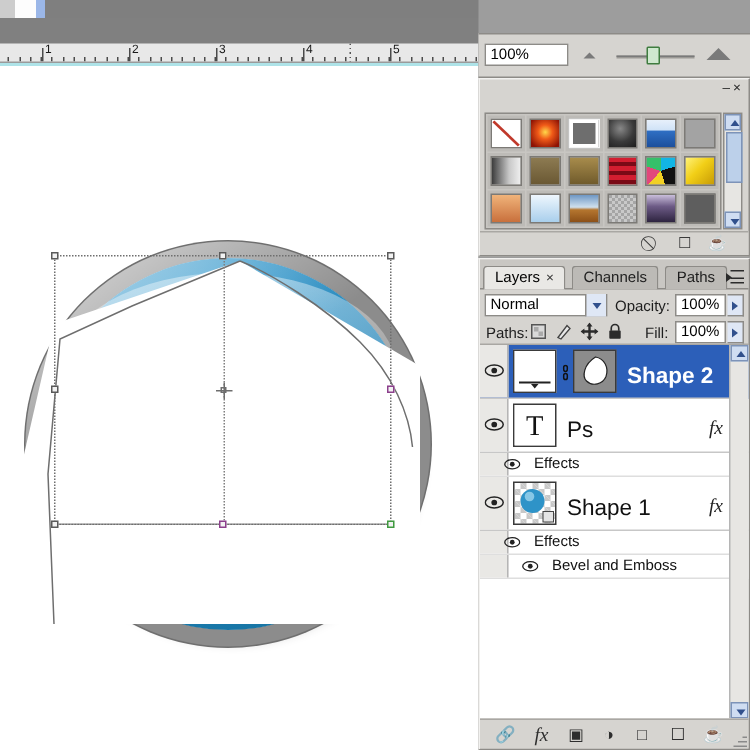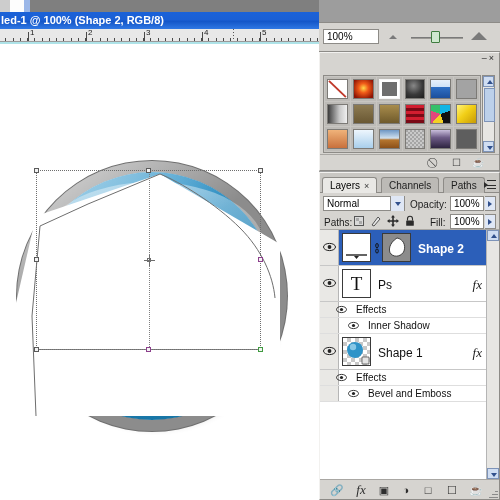--- a/index.html
+++ b/index.html
@@ -413,21 +413,21 @@
     position:absolute; left:62px; top:3px;
     width:29px; height:29px;
     background:#8c8c8c; border:1px solid #3a3a3a;
   }
   .linkico {
     position:absolute; left:54px; top:13px; width:5px; height:10px;
     color:#333; font-size:9px; line-height:9px;
   }
   .lname {
     position:absolute; top:12px;
-    font-size:12px; color:#111;
+    font-size:15px; color:#111;
   }
   .lrow.sel .lname { color:#ffffff; font-weight:bold; }
   .lrow.sub .lname { top:2px; font-size:10px; }
   .fxmark {
     position:absolute; right:17px; top:11px;
     font-family:"Liberation Serif", serif; font-style:italic;
     font-size:13px; color:#222;
   }
   .expander {
     position:absolute; right:5px; top:14px;
@@ -474,21 +474,20 @@
 <div id="app">
 
   <div id="doc-window">
 
     <div id="doc-topstrip">
       <div class="tl-grey2"></div>
       <div class="tl-white"></div>
       <div class="tl-blue"></div>
     </div>
 
-    <div id="titlebar">led-1 @ 100% (Shape 2, RGB/8)</div>
 
     <div id="ruler-h">
         <div class="tick maj" style="left: 28px;"></div>
         <div class="rlabel" style="left: 30px;">1</div>
         <div class="tick maj" style="left: 86px;"></div>
         <div class="rlabel" style="left: 88px;">2</div>
         <div class="tick maj" style="left: 144px;"></div>
         <div class="rlabel" style="left: 146px;">3</div>
         <div class="tick maj" style="left: 202px;"></div>
         <div class="rlabel" style="left: 204px;">4</div>
@@ -785,30 +784,20 @@
           <div class="eyecol"></div>
           <div class="eye">
             <svg width="11" height="9" viewBox="0 0 11 9">
                 <ellipse cx="5.5" cy="4.5" rx="5" ry="3.1" fill="none" stroke="#222" stroke-width="0.9"></ellipse>
                 <circle cx="5.5" cy="4.5" r="1.6" fill="#222"></circle>
               </svg>
           </div>
           <div class="lname" style="left:36px;">Effects</div>
         </div>
 
-        <div class="lrow sub deep">
-          <div class="eyecol"></div>
-          <div class="eye">
-            <svg width="11" height="9" viewBox="0 0 11 9">
-                <ellipse cx="5.5" cy="4.5" rx="5" ry="3.1" fill="none" stroke="#222" stroke-width="0.9"></ellipse>
-                <circle cx="5.5" cy="4.5" r="1.6" fill="#222"></circle>
-              </svg>
-          </div>
-          <div class="lname" style="left:48px;">Inner Shadow</div>
-        </div>
 
         <div class="lrow">
           <div class="eyecol"></div>
           <div class="eye">
             <svg width="13" height="10" viewBox="0 0 13 10">
                 <ellipse cx="6.5" cy="5" rx="6" ry="3.6" fill="none" stroke="#222" stroke-width="1"></ellipse>
                 <circle cx="6.5" cy="5" r="1.9" fill="#222"></circle>
               </svg>
           </div>
           <div class="thumb checker">

